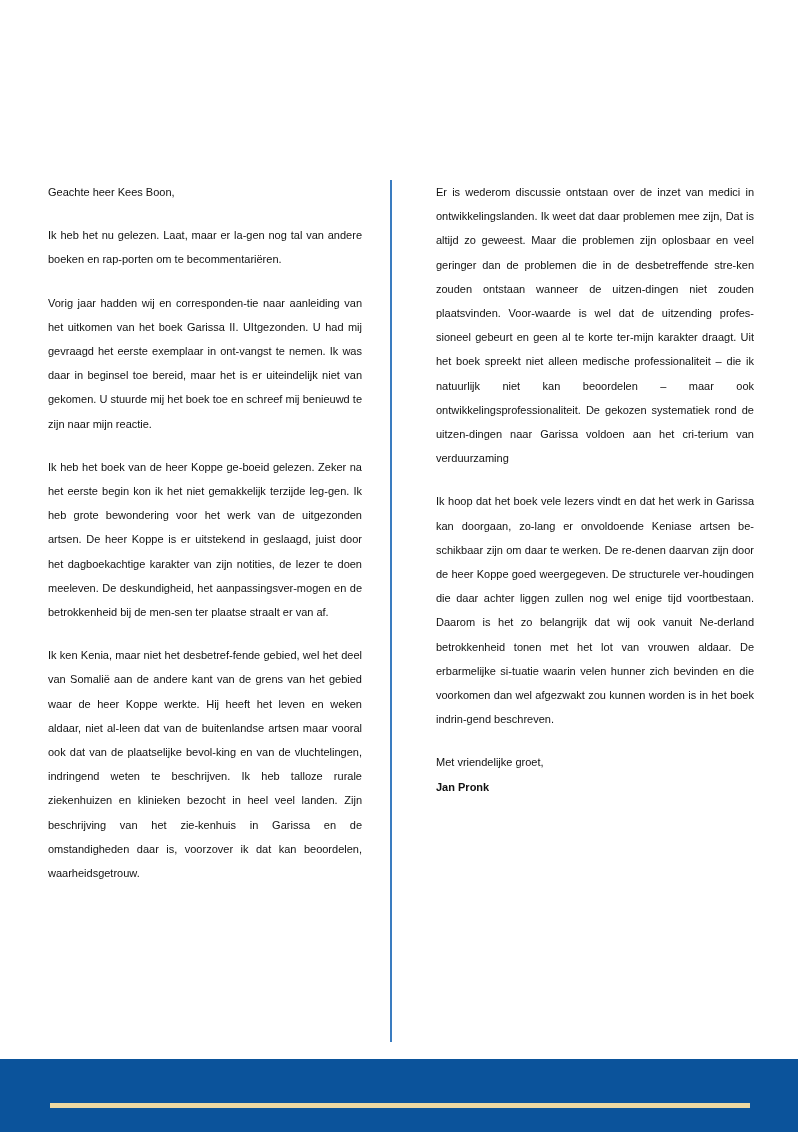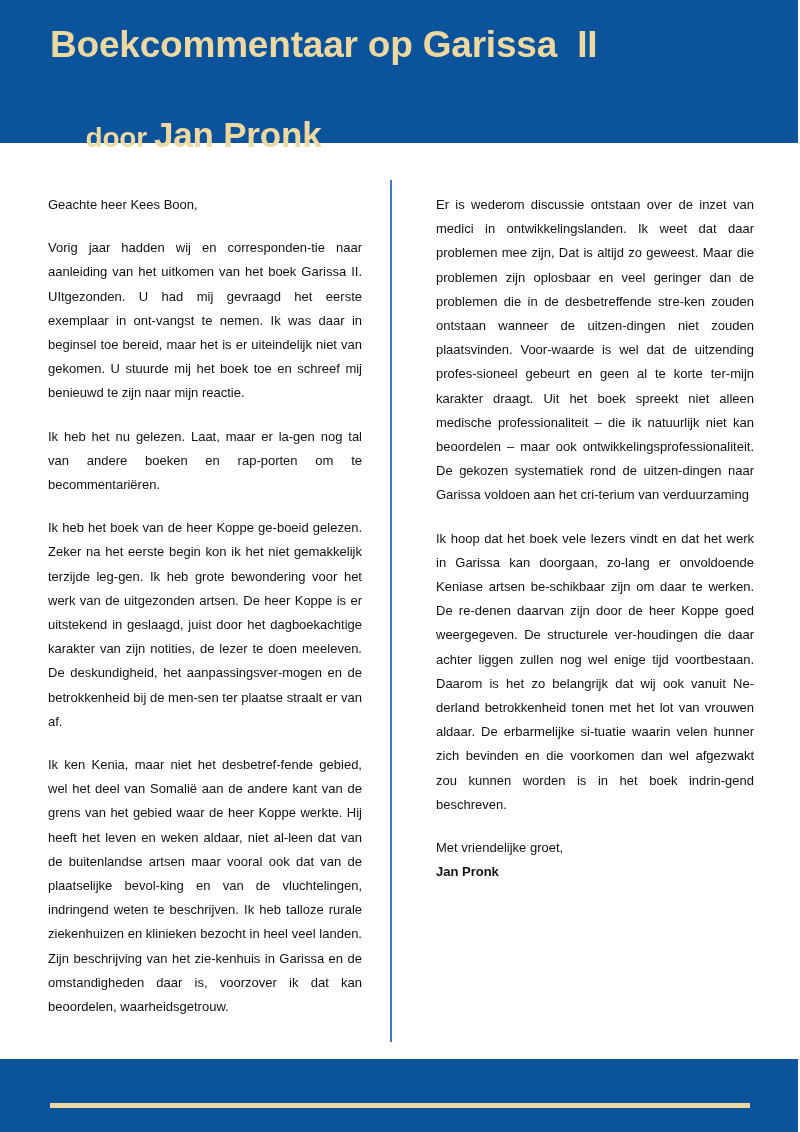--- a/index.html
+++ b/index.html
@@ -89,22 +89,22 @@
   .divider {
     position: absolute;
     left: 390px;
     top: 37px;
     width: 2px;
     height: 862px;
     background: #3a7cc0;
   }
 
   p.para {
-    margin: 13px 0 19px 0;
-    font-size: 13px;
+    margin: 0 0 19px 0;
+    font-size: 11px;
     line-height: 24.2px;
     color: #111111;
     text-align: justify;
     -webkit-hyphens: none;
     hyphens: none;
     word-spacing: 0;
   }
   p.para.last { margin-bottom: 0; }
   p.salutation {
     text-align: left;
@@ -132,39 +132,31 @@
     width: 700px;
     height: 5px;
     background: #edd8a2;
   }
 </style>
 </head>
 <body>
 
 <div class="page">
 
-  <div class="header-band">
-    <div class="header-inner">
-      <div class="title-line1">Boekcommentaar op Garissa  II</div>
-      <div class="title-line2">
-        <span class="title-door">door</span><span class="title-author">Jan Pronk</span>
-      </div>
-    </div>
-  </div>
 
   <div class="body-area">
 
     <div class="divider"></div>
 
     <div class="columns">
 
       <div class="col col-left">
         <p class="para salutation">Geachte heer Kees Boon,</p>
+        <p class="para">Ik heb het nu gelezen. Laat, maar er la-gen nog tal van andere boeken en rap-porten om te becommentariëren.</p>
         <p class="para">Vorig jaar hadden wij en corresponden-tie naar aanleiding van het uitkomen van het boek Garissa II. UItgezonden. U had mij gevraagd het eerste exemplaar in ont-vangst te nemen. Ik was daar in beginsel toe bereid, maar het is er uiteindelijk niet van gekomen. U stuurde mij het boek toe en schreef mij benieuwd te zijn naar mijn reactie.</p>
-        <p class="para">Ik heb het nu gelezen. Laat, maar er la-gen nog tal van andere boeken en rap-porten om te becommentariëren.</p>
         <p class="para">Ik heb het boek van de heer Koppe ge-boeid gelezen. Zeker na het eerste begin kon ik het niet gemakkelijk terzijde leg-gen. Ik heb grote bewondering voor het werk van de uitgezonden artsen. De heer Koppe is er uitstekend in geslaagd, juist door het dagboekachtige karakter van zijn notities, de lezer te doen meeleven. De deskundigheid, het aanpassingsver-mogen en de betrokkenheid bij de men-sen ter plaatse straalt er van af.</p>
         <p class="para last">Ik ken Kenia, maar niet het desbetref-fende gebied, wel het deel van Somalië aan de andere kant van de grens van het gebied waar de heer Koppe werkte. Hij heeft het leven en weken aldaar, niet al-leen dat van de buitenlandse artsen maar vooral ook dat van de plaatselijke bevol-king en van de vluchtelingen, indringend weten te beschrijven. Ik heb talloze rurale ziekenhuizen en klinieken bezocht in heel veel landen. Zijn beschrijving van het zie-kenhuis in Garissa en de omstandigheden daar is, voorzover ik dat kan beoordelen, waarheidsgetrouw.</p>
       </div>
 
       <div class="col col-right">
         <p class="para">Er is wederom discussie ontstaan over de inzet van medici in ontwikkelingslanden. Ik weet dat daar problemen mee zijn, Dat is altijd zo geweest. Maar die problemen zijn oplosbaar en veel geringer dan de problemen die in de desbetreffende stre-ken zouden ontstaan wanneer de uitzen-dingen niet zouden plaatsvinden. Voor-waarde is wel dat de uitzending profes-sioneel gebeurt en geen al te korte ter-mijn karakter draagt. Uit het boek spreekt niet alleen medische professionaliteit  – die ik natuurlijk niet kan beoordelen – maar ook ontwikkelingsprofessionaliteit. De gekozen systematiek rond de uitzen-dingen naar Garissa voldoen aan het cri-terium van verduurzaming</p>
         <p class="para">Ik hoop dat het boek vele lezers vindt en dat het werk in Garissa kan doorgaan, zo-lang er onvoldoende Keniase artsen be-schikbaar zijn om daar te werken. De re-denen daarvan zijn door de heer Koppe goed weergegeven. De structurele ver-houdingen die daar achter liggen zullen nog wel enige tijd voortbestaan. Daarom is het zo belangrijk dat wij ook vanuit Ne-derland betrokkenheid tonen met het lot van vrouwen aldaar. De erbarmelijke si-tuatie waarin velen hunner zich bevinden en die voorkomen dan wel afgezwakt zou kunnen worden is in het boek indrin-gend beschreven.</p>
         <p class="para signoff last">
           <span>Met vriendelijke groet,</span><br>
           <span class="bold-name">Jan Pronk</span>

